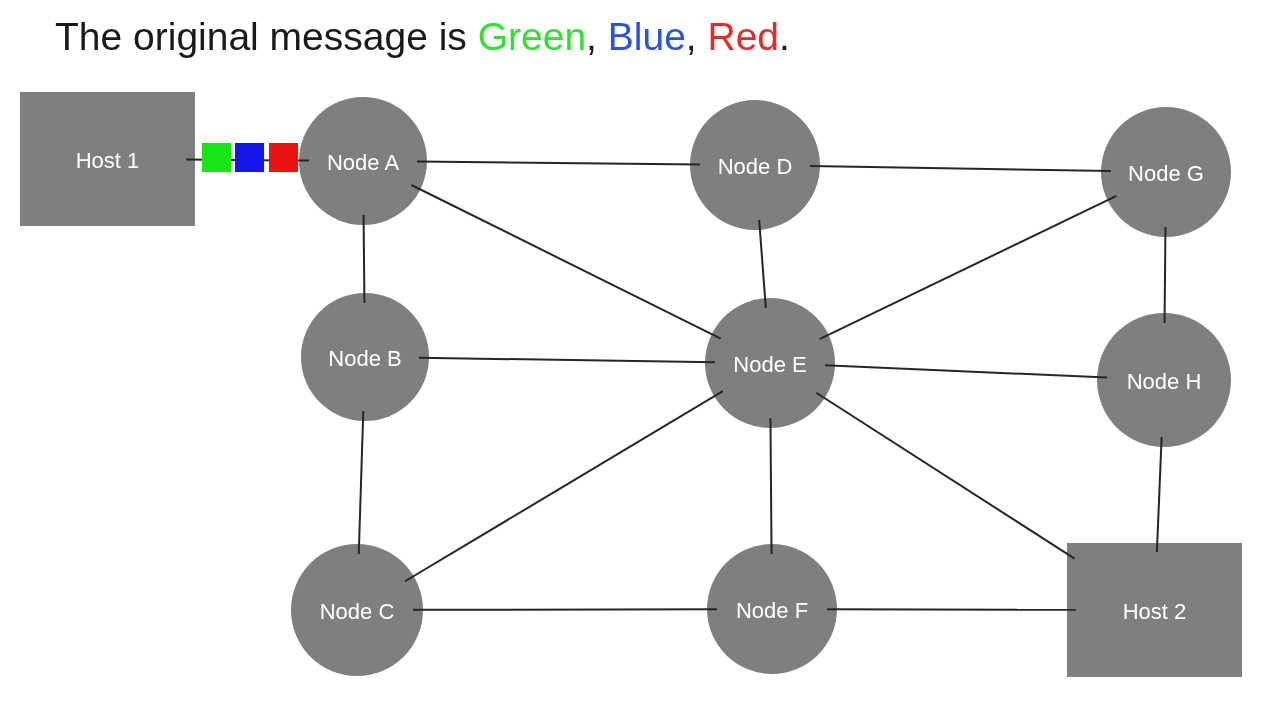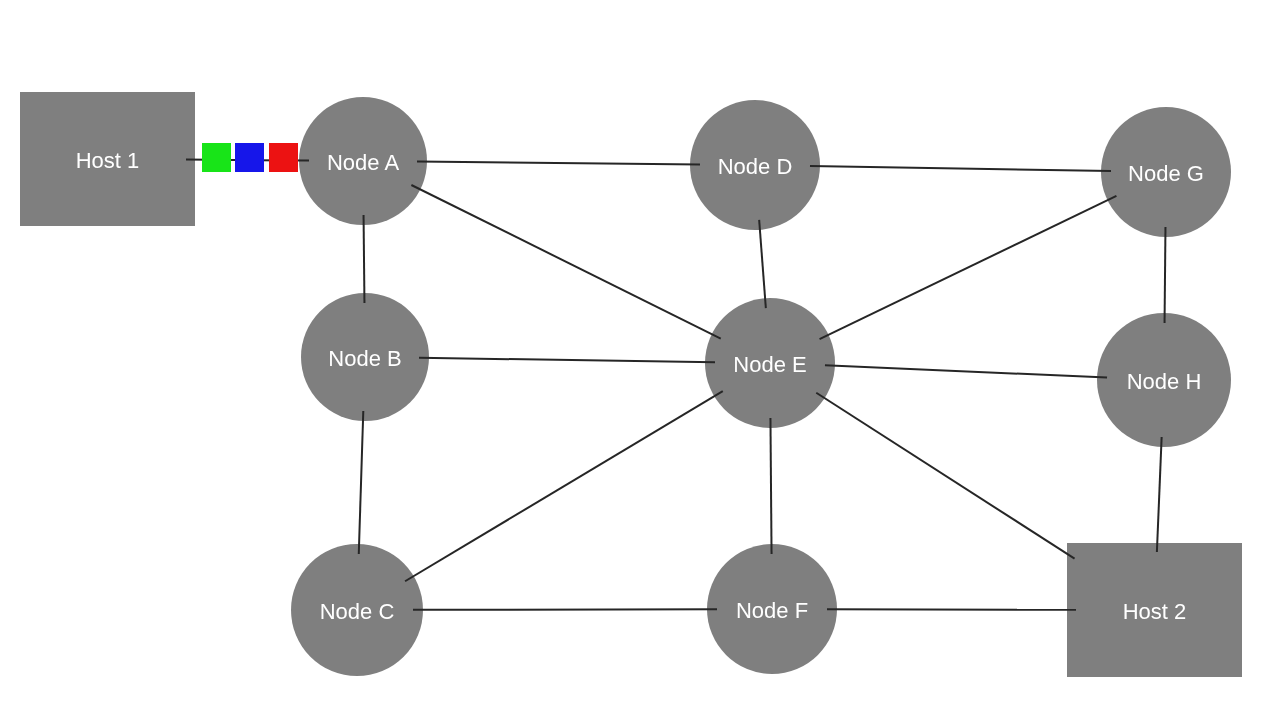--- a/index.html
+++ b/index.html
@@ -28,20 +28,21 @@
   }
   .node-label, .host-label {
     font-family: "Liberation Sans", "DejaVu Sans", sans-serif;
     font-size: 22px;
   }
 </style>
 </head>
 <body>
 
 <div id="stage">
+  <div id="page-title"><span style="color: rgb(26, 26, 26);">The original message is </span><span style="color: rgb(46, 226, 46);">Green</span><span style="color: rgb(26, 26, 26);">, </span><span style="color: rgb(42, 82, 232);">Blue</span><span style="color: rgb(26, 26, 26);">, </span><span style="color: rgb(227, 43, 43);">Red</span><span style="color: rgb(26, 26, 26);">.</span></div>
   <svg id="diagram-canvas" width="1280" height="720" viewBox="0 0 1280 720">
       <rect x="20" y="92" width="175" height="134" fill="#7f7f7f"></rect>
       <rect x="1067" y="543" width="175" height="134" fill="#7f7f7f"></rect>
       <circle cx="363" cy="161" r="64" fill="#7f7f7f"></circle>
       <circle cx="365" cy="357" r="64" fill="#7f7f7f"></circle>
       <circle cx="357" cy="610" r="66" fill="#7f7f7f"></circle>
       <circle cx="755" cy="165" r="65" fill="#7f7f7f"></circle>
       <circle cx="770" cy="363" r="65" fill="#7f7f7f"></circle>
       <circle cx="772" cy="609" r="65" fill="#7f7f7f"></circle>
       <circle cx="1166" cy="172" r="65" fill="#7f7f7f"></circle>

